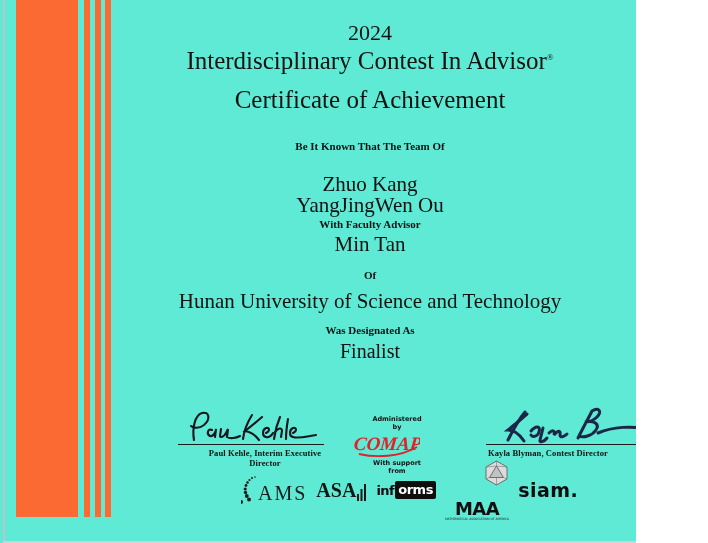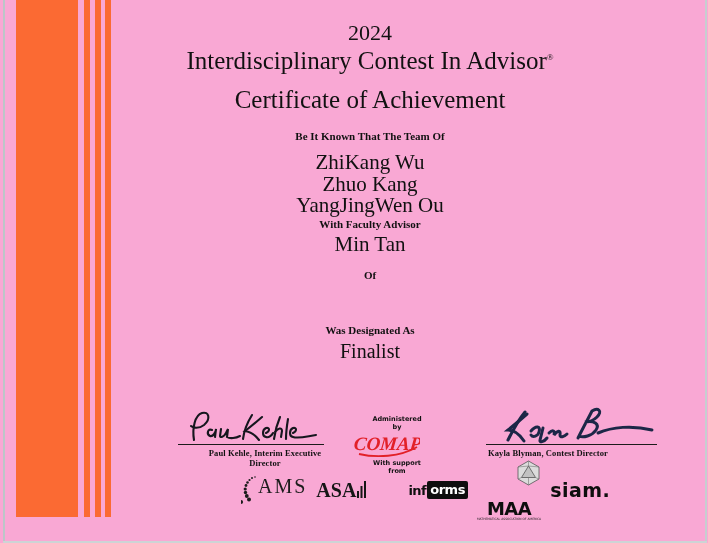--- a/index.html
+++ b/index.html
@@ -1,17 +1,17 @@
 <!DOCTYPE html>
 <html><head>
 <meta charset="utf-8">
 <style>
   html,body{margin:0;padding:0;background:#fff;}
   .page{
-    position:relative;width:708px;height:543px;background:#f9a8d4;
+    position:relative;width:636px;height:543px;background:#5eead4;
     font-family:"Liberation Serif", serif;color:#111;overflow:hidden;
   }
   
   .edge-left{position:absolute;left:3px;top:0;width:2px;height:543px;background:#bcc6c8;}
   .edge-right{position:absolute;left:705px;top:0;width:2px;height:543px;background:#c6cecf;}
   .edge-bottom{position:absolute;left:3px;top:541px;width:704px;height:2px;background:#cdd4d5;}
   
   .bar{position:absolute;top:0;height:517px;background:#fb6a33;}
   .bar.wide{left:16px;width:62px;}
   .bar.s1{left:84px;width:6px;}
@@ -32,25 +32,25 @@
   .sig-line{border-top:1.3px solid #1b1b1b;height:0;}
   .sig-label{font-size:8.5px;font-weight:600;margin-top:3px;letter-spacing:0.1px;padding-left:28px;}
   .sig-svg{display:block;}
   
   .comap-block{position:absolute;left:348px;top:415px;width:78px;text-align:center;}
   .tiny-bold{font-family:"DejaVu Sans",sans-serif;font-size:6.5px;font-weight:700;color:#111;margin-left:20px;}
   .comap-logo{margin:2px auto 1px auto;display:block;}
   
   .sponsors{position:absolute;left:241px;top:472px;width:310px;height:36px;
     display:flex;align-items:center;gap:9px;}
-  .logo-item{display:flex;align-items:flex-start;}
+  .logo-item{display:flex;align-items:flex-end;}
   .ams-text{font-family:"Liberation Serif",serif;font-size:20px;letter-spacing:2px;color:#1c1c1c;}
   .asa-text{font-family:"Liberation Serif",serif;font-size:20px;font-weight:600;color:#161616;}
   .informs{font-family:"DejaVu Sans",sans-serif;font-weight:700;font-size:13px;
-    letter-spacing:-0.5px;color:#0e0e0e;display:flex;align-items:center;margin-left:32px;}
+    letter-spacing:-0.5px;color:#0e0e0e;display:flex;align-items:center;}
   .informs-box{background:#0e0e0e;color:#fff;padding:1px 3px 2px 3px;border-radius:2px;margin-left:1px;}
   .maa-wrap{display:flex;align-items:flex-end;gap:14px;flex-direction:column;}
   .maa-col{display:flex;flex-direction:column;align-items:center;line-height:1;}
   .maa-text{font-family:"DejaVu Sans",sans-serif;font-weight:700;font-size:18px;color:#0e0e0e;letter-spacing:-0.5px;}
   .maa-caption{font-family:"DejaVu Sans",sans-serif;font-size:3px;color:#222;white-space:nowrap;}
   .siam-text{font-family:"DejaVu Sans",sans-serif;font-weight:800;font-size:19px;
     letter-spacing:0.5px;color:#0e0e0e;}
 </style>
 </head>
 <body>
@@ -63,27 +63,27 @@
 
   <div class="bar wide"></div>
   <div class="bar s1"></div>
   <div class="bar s2"></div>
   <div class="bar s3"></div>
 
   <div class="cline year" style="top:20px">2024</div>
   <div class="cline title" style="top:47px"><span>Interdisciplinary Contest In Advisor</span><span class="reg">®</span></div>
   <div class="cline subtitle" style="top:86px">Certificate of Achievement</div>
 
-  <div class="cline small-label" style="top:130px">Be It Known That The Team Of</div>
-  <div class="cline name-line" style="top:150px">ZhiKang Wu</div>
+  <div class="cline small-label" style="top:140px">Be It Known That The Team Of</div>
   <div class="cline name-line" style="top:172px">Zhuo Kang</div>
   <div class="cline name-line" style="top:193px">YangJingWen Ou</div>
   <div class="cline small-label" style="top:218px">With Faculty Advisor</div>
   <div class="cline small-label" style="top:269px">Of</div>
   <div class="cline name-line" style="top:232px">Min Tan</div>
+  <div class="cline inst-line" style="top:289px">Hunan University of Science and Technology</div>
   <div class="cline small-label" style="top:324px">Was Designated As</div>
   <div class="cline designation" style="top:340px">Finalist</div>
 
   <div class="sig-block" style="left:178px;top:406px;width:146px;text-align:center;">
     <svg class="sig-svg" width="146" height="38" viewBox="0 0 146 38">
       <g fill="none" stroke="#16161e" stroke-width="2.1" stroke-linecap="round">
         <path d="M16,34 C14,22 17,9 24,7 C31,5 33,13 26,19 C21,23 15,22 13,20"></path>
         <path d="M34,24 C30,22 28,28 32,30 C35,31 38,26 38,23 L37,31"></path>
         <path d="M43,23 L42,30 C42,32 46,31 48,27 L50,23 L49,31 C52,33 58,32 62,30"></path>
         <path d="M74,9 C69,17 66,25 65,33"></path>

